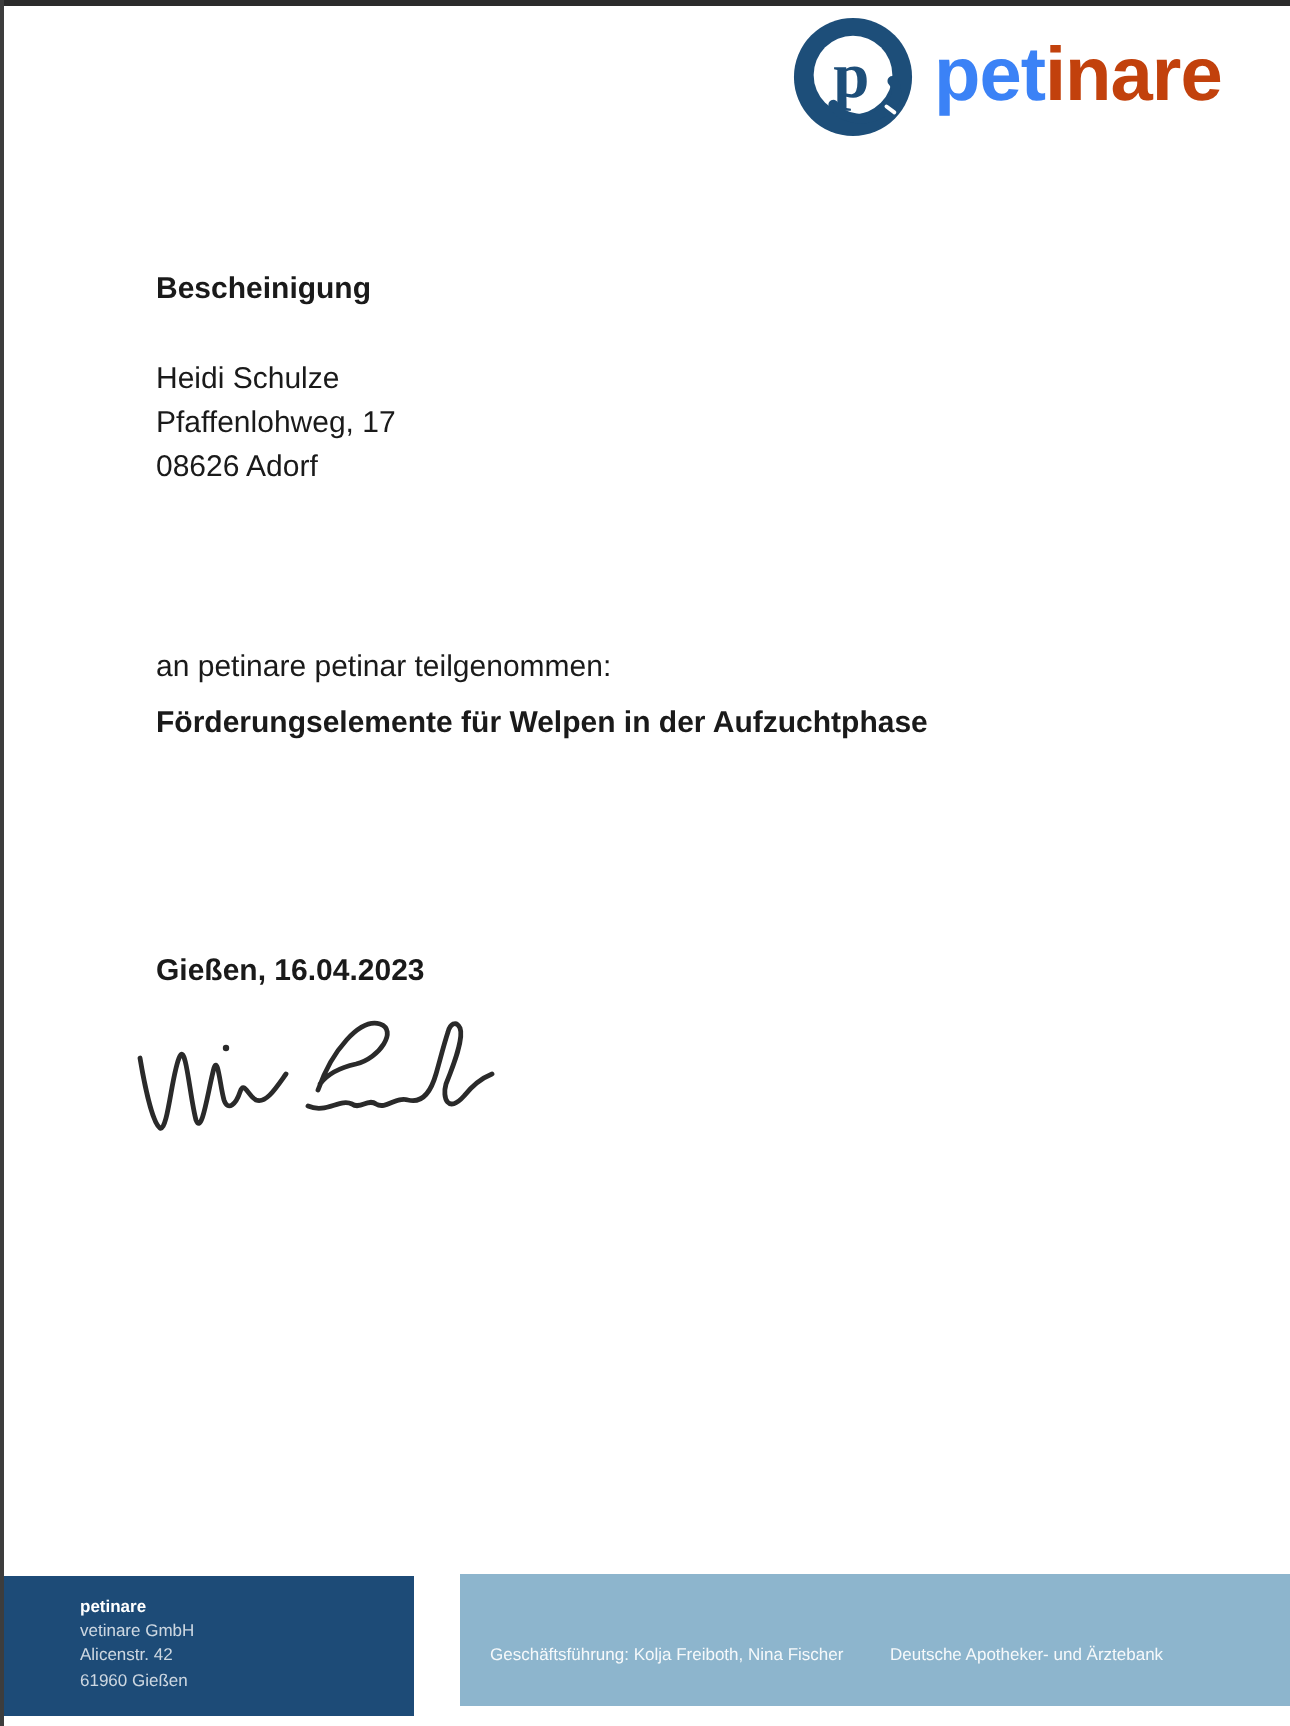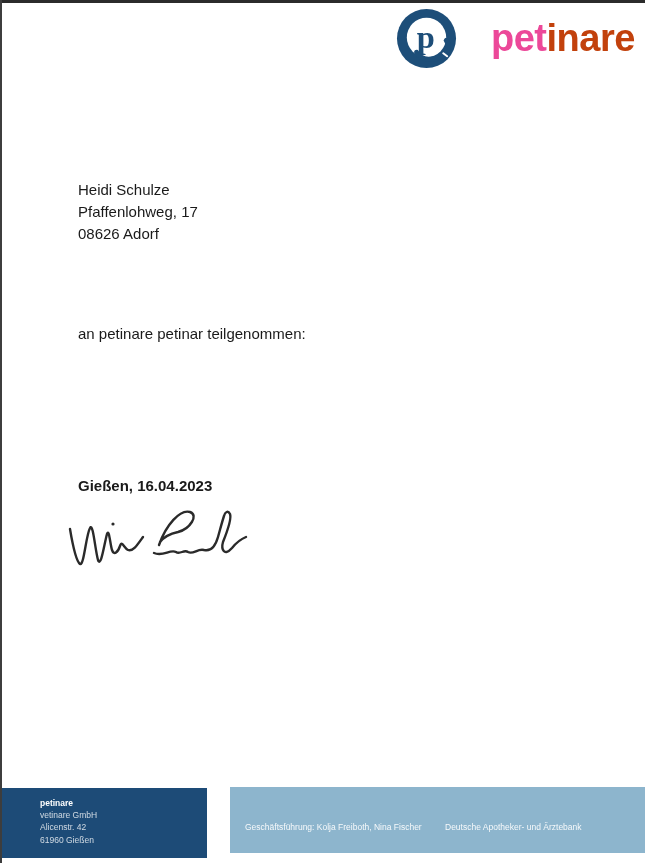--- a/index.html
+++ b/index.html
@@ -14,21 +14,21 @@
   .page { position: absolute; inset: 0; background: #fff; }
 
   
   .edge-top  { position: absolute; left: 0; top: 0; width: 645px; height: 3px; background: #2b2b2b; }
   .edge-left { position: absolute; left: 0; top: 0; width: 2px; height: 863px; background: #3d3d3d; }
 
   
   .logo { position: absolute; left: 395px; top: 7px; display: flex; align-items: center; }
   .logo-icon { width: 63px; height: 63px; }
   .logo-text { font-size: 38px; font-weight: 700; letter-spacing: -0.5px; margin-left: 9px; line-height: 63px; }
-  .logo-text .dark  { color: #ec4899; margin-left: 24px; }
+  .logo-text .dark  { color: #3b82f6; }
   .logo-text .light { color: #c2410c; }
 
   
   .tline { position: absolute; left: 78px; font-size: 15px; line-height: 22px; white-space: nowrap; }
   .bold { font-weight: 700; }
 
   .signature { position: absolute; left: 66px; top: 503px; width: 185px; height: 78px; }
 
   
   .footer-company {
@@ -61,28 +61,30 @@
     <svg class="logo-icon" viewBox="0 0 64 64">
       <circle cx="32" cy="32" r="30" fill="#1d4e79"></circle>
       <circle cx="32" cy="31" r="20" fill="#ffffff"></circle>
       <text x="22" y="42" font-family="Liberation Serif, serif" font-weight="700" font-size="33" fill="#1d4e79">p</text>
       <path d="M22,46 C26,54 40,56 50,48 C56,43 54,36 52,34" fill="none" stroke="#1d4e79" stroke-width="5" stroke-linecap="round"></path>
       <path d="M49,47 l4,3" stroke="#ffffff" stroke-width="2" stroke-linecap="round"></path>
     </svg>
     <div class="logo-text"><span class="dark">pet</span><span class="light">inare</span></div>
   </div>
 
+  <div class="tline bold" style="top:134px;">Bescheinigung</div>
 
   <div class="tline" style="top:179px;">Heidi Schulze</div>
   <div class="tline" style="top:201px;">Pfaffenlohweg, 17</div>
   <div class="tline" style="top:223px;">08626 Adorf</div>
 
 
   <div class="tline" style="top:323px;">an petinare petinar teilgenommen:</div>
 
+  <div class="tline bold" style="top:351px;">Förderungselemente für Welpen in der Aufzuchtphase</div>
 
   <div class="tline bold" style="top:475px;">Gießen, 16.04.2023</div>
 
   <svg class="signature" viewBox="0 0 185 78">
     <g fill="none" stroke="#2a2a2a" stroke-width="2.4" stroke-linecap="round">
       <path d="M4,26 C6,38 10,58 14,61 C18,63 20,32 24,25 C27,19 29,46 32,57 C35,65 38,42 41,31 C43,25 44,40 46,47 C48,53 52,49 54,43 C56,37 58,45 62,47 C67,49 72,41 77,34"></path>
       <circle cx="47" cy="21" r="1.6" fill="#2a2a2a" stroke="none"></circle>
       <path d="M93,42 C100,22 114,6 124,9 C133,12 124,26 112,29 C103,31 97,35 94,39"></path>
       <path d="M88,50 C97,54 104,46 110,49 C114,52 118,46 122,49 C127,52 132,45 138,47 C146,49 150,41 152,34 C154,27 156,19 158,13 C159,9 162,7 164,11 C166,16 161,29 157,39 C155,46 158,54 166,45 C170,40 175,36 180,34"></path>
     </g>

